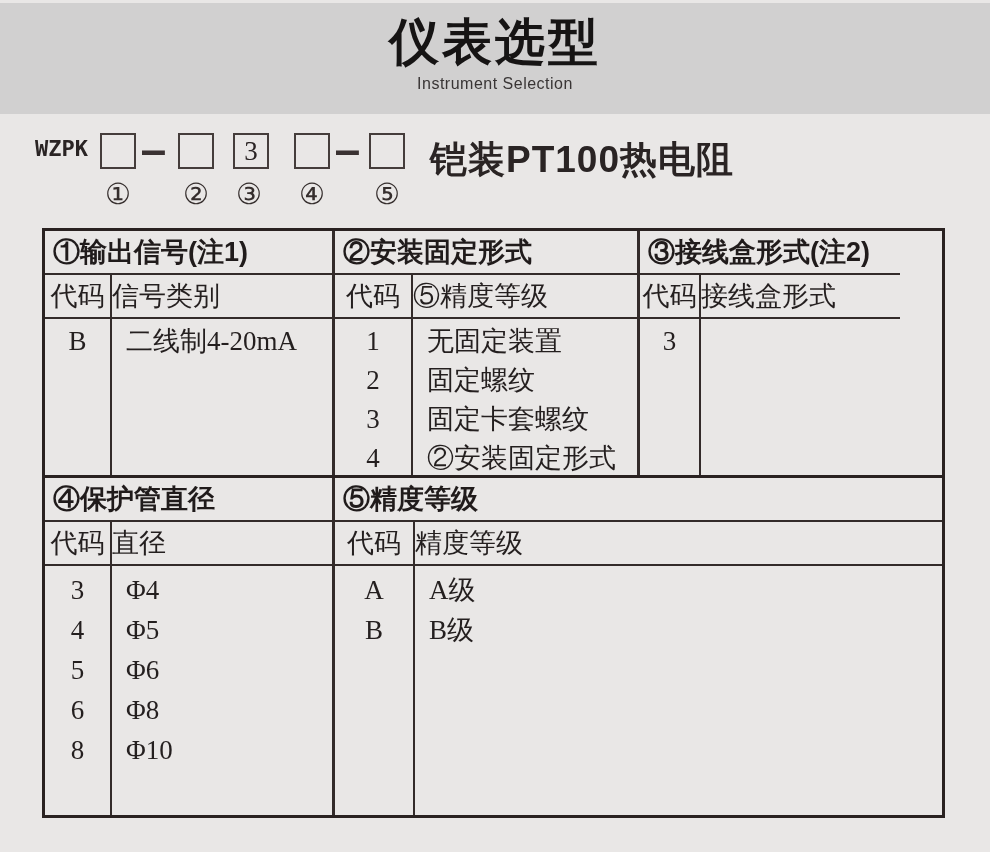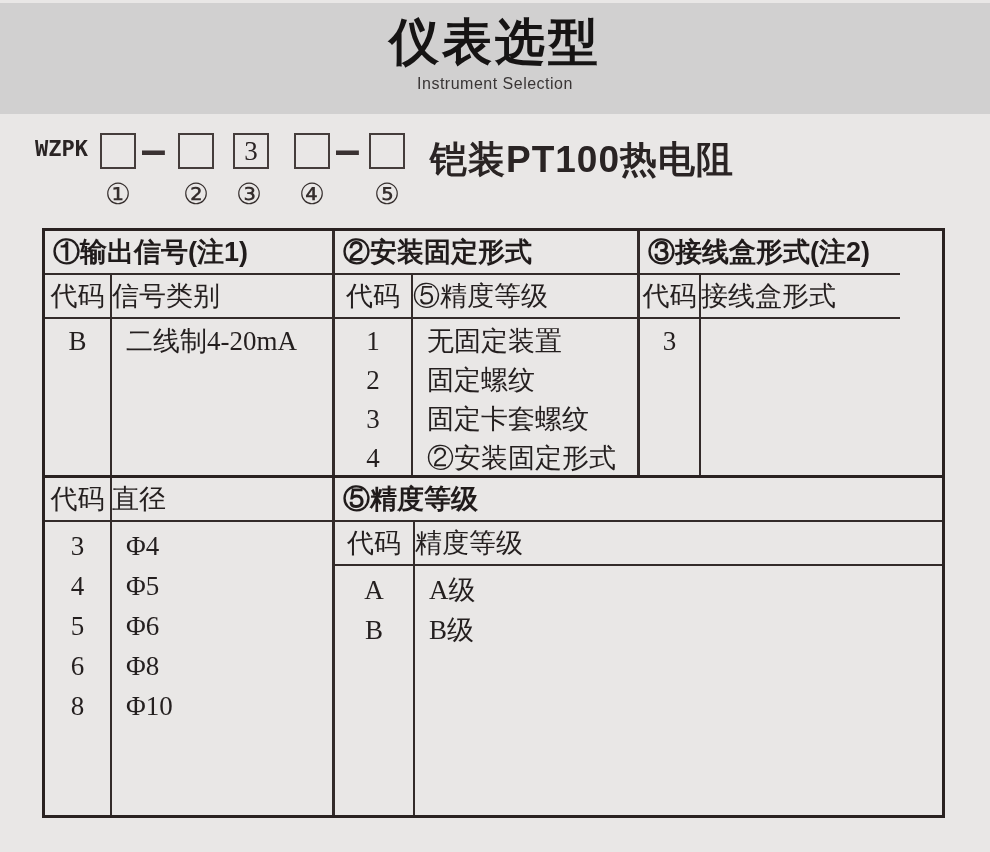--- a/index.html
+++ b/index.html
@@ -180,20 +180,21 @@
           <div class="code-col cw3 stack">
             <div class="code">3</div>
           </div>
         </div>
       </div>
     </div>
 
     <div class="half half-bot">
 
       <div class="sect s-w1 sec-div">
+        <div class="sect-title">④保护管直径</div>
         <div class="subrow">
           <div class="code-col cw1 hd">代码</div>
           <div class="label-col hd">直径</div>
         </div>
         <div class="bodyrow">
           <div class="code-col cw1 stack">
             <div class="code">3</div>
             <div class="code">4</div>
             <div class="code">5</div>
             <div class="code">6</div>

